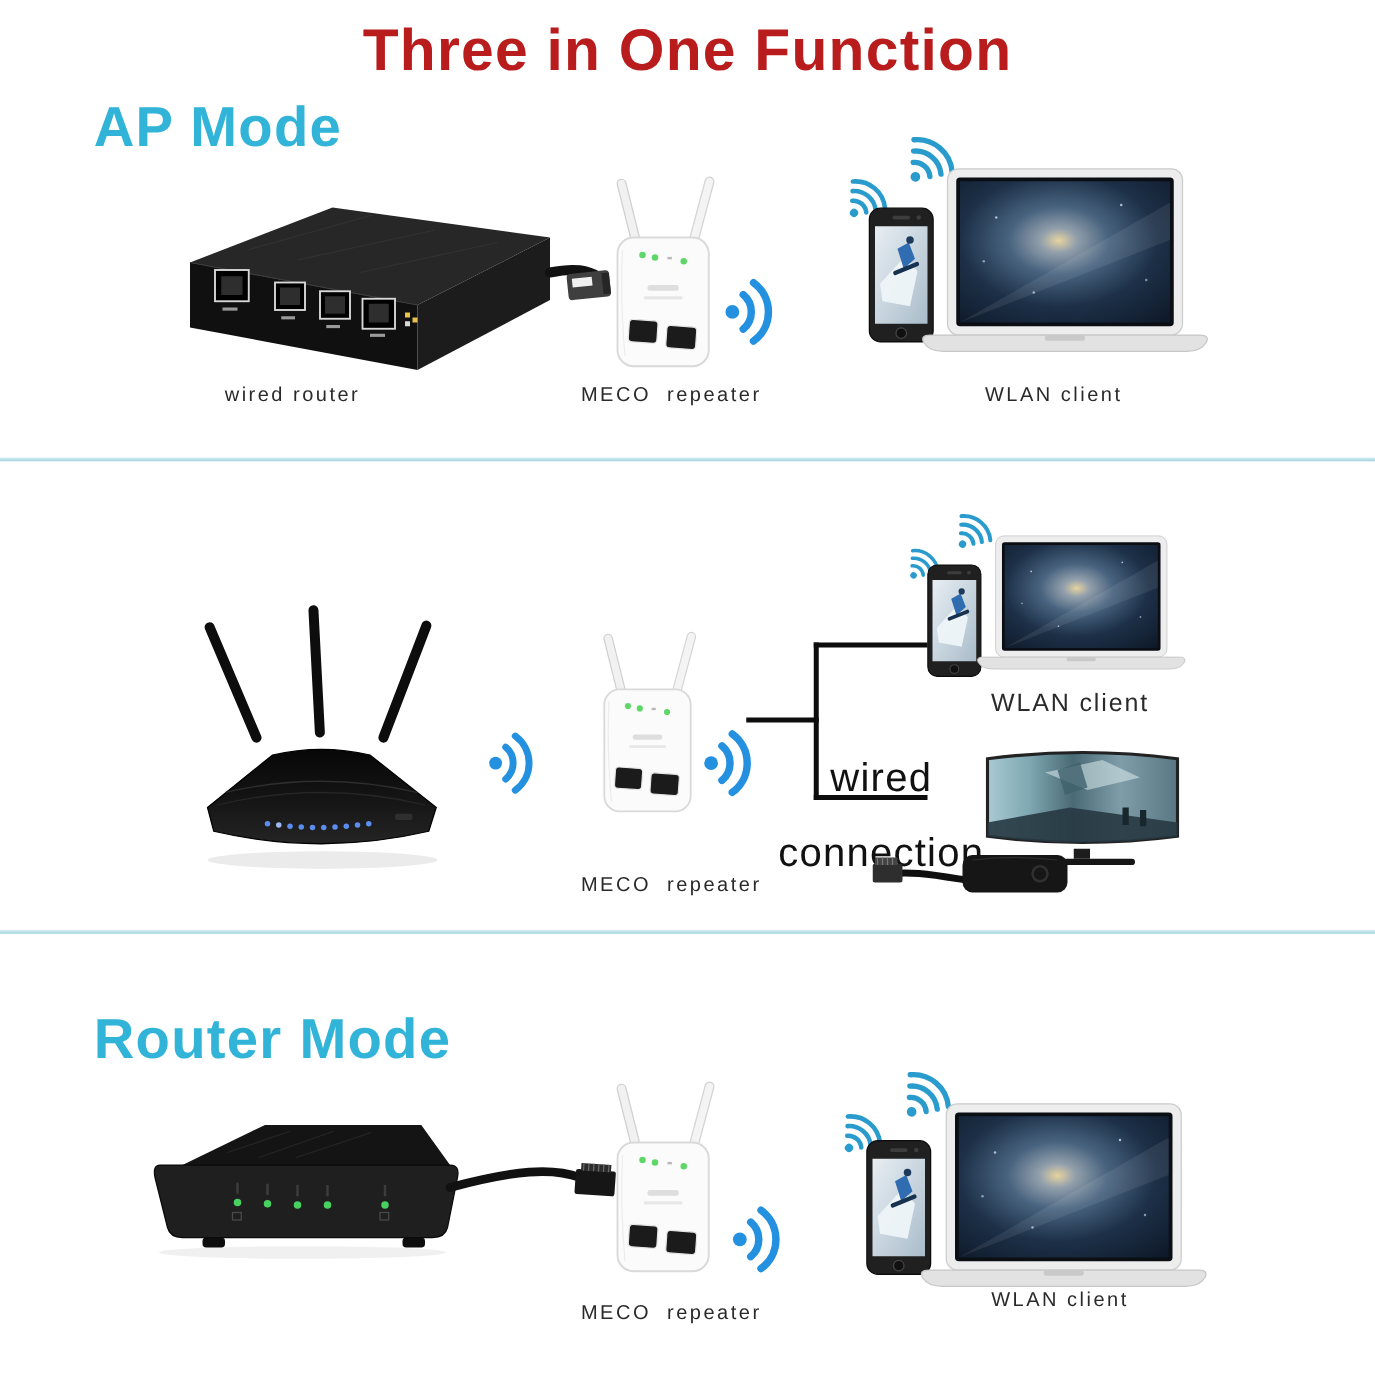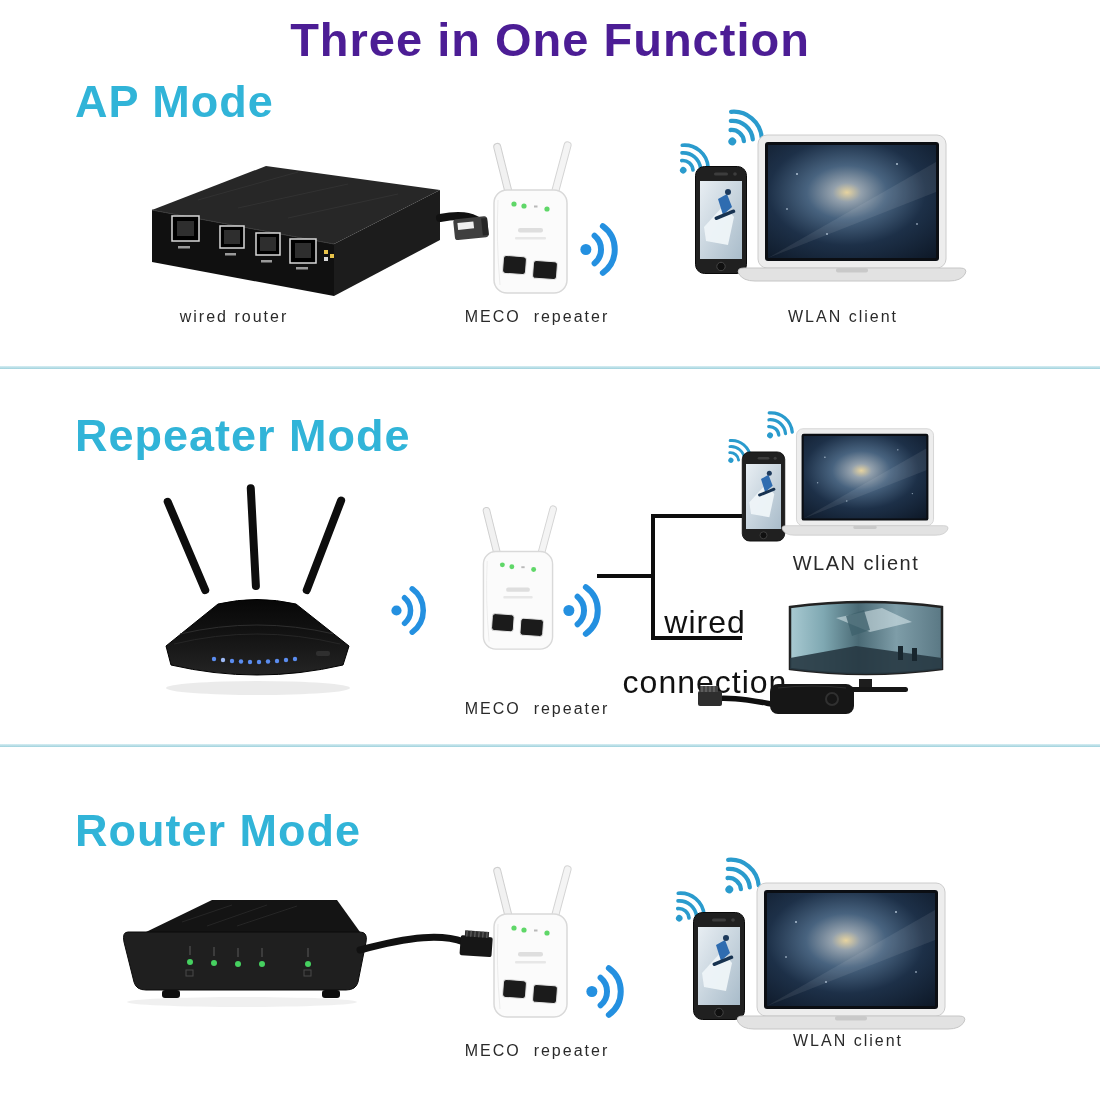--- a/index.html
+++ b/index.html
@@ -1,19 +1,19 @@
 <!DOCTYPE html>
 <html><head>
 <meta charset="utf-8">
 <style>
   html,body{margin:0;padding:0;background:#ffffff;}
   .page{position:relative;width:1100px;height:1100px;background:#ffffff;overflow:hidden;
         font-family:"Liberation Sans","DejaVu Sans",sans-serif;}
   .title{position:absolute;top:12px;left:0;width:100%;text-align:center;margin:0;
-         font-size:47px;font-weight:bold;color:#4c1d95;letter-spacing:1px;}
+         font-size:47px;font-weight:bold;color:#b91c1c;letter-spacing:1px;}
   .heading{position:absolute;margin:0;font-size:45px;font-weight:bold;color:#31b4d8;letter-spacing:1px;}
   .dev-label{position:absolute;font-size:16px;color:#2a2a2a;text-align:center;
              letter-spacing:2px;white-space:pre;}
   .dev-label.small{font-size:20px;letter-spacing:1.5px;}
   .wired-text{position:absolute;font-size:32px;color:#111;text-align:center;letter-spacing:1px;}
   .divider{position:absolute;left:0;width:1100px;height:3px;
            background:linear-gradient(#d8eef3,#9fd2dd);}
   .line{position:absolute;background:#0d0d0d;}
   .dev{position:absolute;}
   .tilt40{transform:rotate(40deg);}
@@ -252,21 +252,20 @@
   <svg class="dev" style="left:737px;top:134px;width:230px;height:155px;">
       <use href="#sym-laptop"></use>
     </svg>
 
   <div class="dev-label" style="left:134px;top:308px;width:200px;">wired router</div>
   <div class="dev-label" style="left:437px;top:308px;width:200px;">MECO  repeater</div>
   <div class="dev-label" style="left:743px;top:308px;width:200px;">WLAN client</div>
 
   <div class="divider" style="top:366px;"></div>
 
-  <h2 class="heading" style="left:75px;top:410px;">Repeater Mode</h2>
 
   <svg class="dev" style="left:150px;top:466px;width:215px;height:232px;">
       <use href="#sym-wireless-router"></use>
     </svg>
   <svg class="dev" style="left:389px;top:585px;width:43px;height:51px;">
       <use href="#sym-wifi-right"></use>
     </svg>
   <svg class="dev" style="left:473px;top:504px;width:90px;height:152px;">
       <use href="#sym-repeater"></use>
     </svg>

